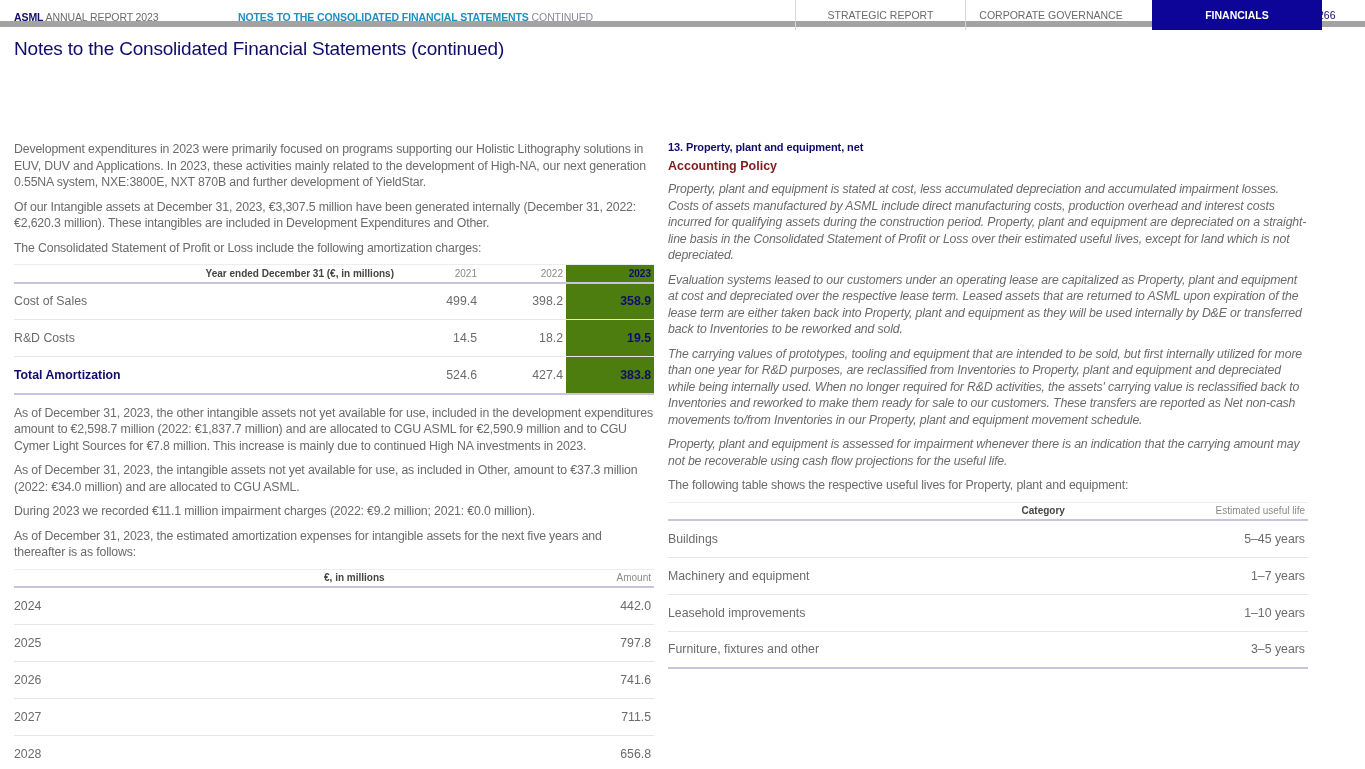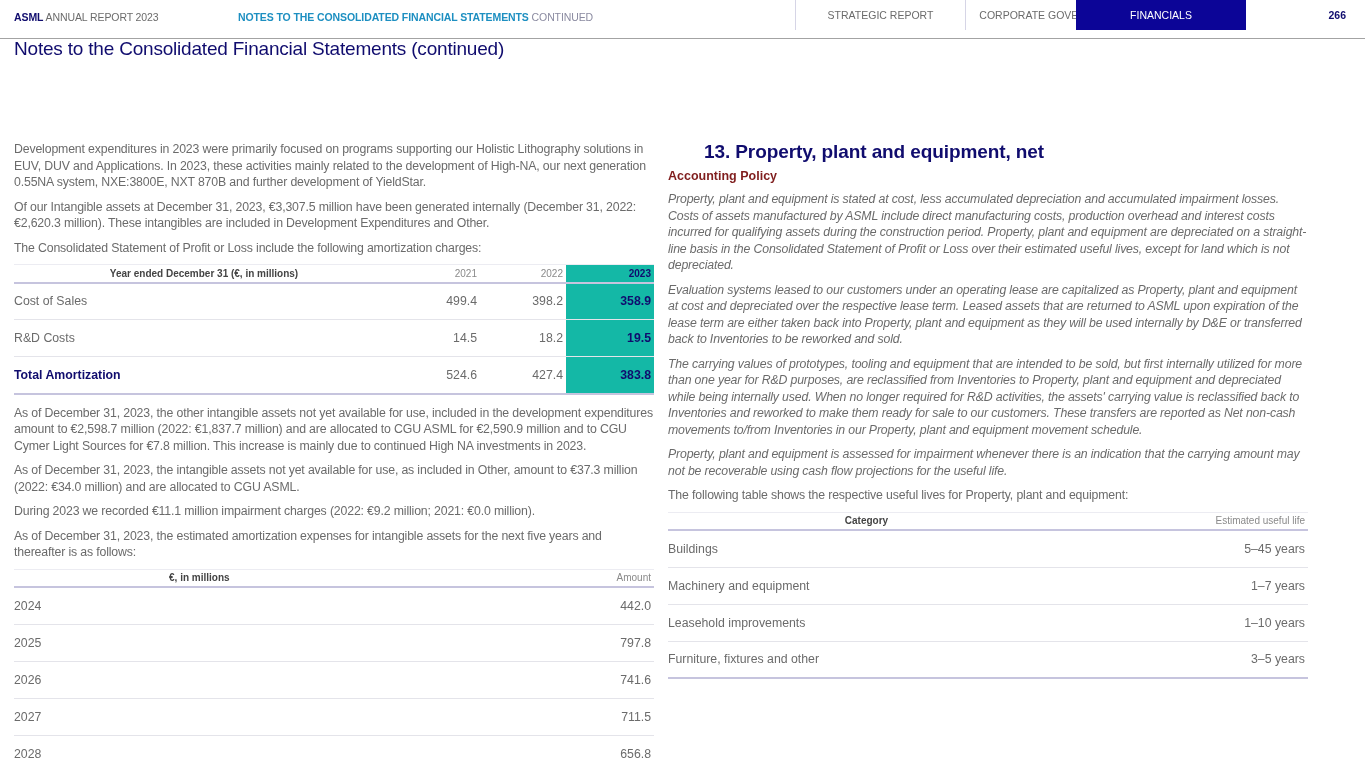--- a/index.html
+++ b/index.html
@@ -1,49 +1,49 @@
 <!DOCTYPE html>
 <html><head>
 <meta charset="utf-8">
 <style>
   * { box-sizing: border-box; margin: 0; padding: 0; }
   html, body { width: 1365px; height: 769px; background: #ffffff; overflow: hidden; }
   body { font-family: "Liberation Sans", sans-serif; color: #6b6b6b; position: relative; }
 
   
-  .topbar { position: absolute; left: 0; top: 0; width: 1365px; height: 39px; border-bottom: 1px solid #a3a3a3; }
+  .topbar { position: absolute; left: 0; top: 0; width: 1365px; height: 27px; border-bottom: 6px solid #a3a3a3; }
   .brand { position: absolute; left: 14px; top: 11px; font-size: 10.5px; color: #6b6b6b; letter-spacing: -0.1px; }
   .brand b { color: #100c6e; font-weight: bold; }
   .section-title { position: absolute; left: 238px; top: 11px; font-size: 10.5px; color: #8a8aa0; letter-spacing: -0.1px; }
   .section-title b { color: #1d8fc1; font-weight: bold; }
   .nav { position: absolute; top: 0; height: 30px; display: flex; align-items: center; justify-content: center; font-size: 10.5px; color: #6b6b6b; border-left: 1px solid #d6d5e6; }
   .nav.strategic { left: 795px; width: 170px; }
   .nav.governance { left: 965px; width: 171px; }
-  .nav.financials { left: 1076px; width: 170px; background: #0c0597; color: #ffffff; font-weight: normal; border-left: none; }
-  .nav.pagenum { left: 1306px; width: 40px; color: #100c6e; font-weight: bold; border-left: none; justify-content: flex-end; padding-left: 12px; }
+  .nav.financials { left: 1152px; width: 170px; background: #0c0597; color: #ffffff; font-weight: bold; border-left: none; }
+  .nav.pagenum { left: 1306px; width: 40px; color: #100c6e; font-weight: normal; border-left: none; justify-content: flex-start; padding-left: 12px; }
 
   .page-title { position: absolute; left: 14px; top: 38px; font-size: 19px; color: #100c6e; font-weight: normal; letter-spacing: -0.2px; }
 
   
   .col-left { position: absolute; left: 14px; top: 141px; width: 640px; }
   .col-right { position: absolute; left: 668px; top: 141px; width: 640px; }
 
   p.body { font-size: 12.3px; line-height: 16.5px; color: #6b6b6b; margin-bottom: 8px; letter-spacing: -0.15px; }
   p.italic { font-style: italic; }
 
-  h2.note { font-size: 19px; color: #100c6e; font-weight: bold; margin-top: 0; margin-bottom: 6px; letter-spacing: -0.1px; margin-left: 36px; }
+  h2.note { font-size: 11px; color: #100c6e; font-weight: bold; margin-top: 0; margin-bottom: 6px; letter-spacing: -0.1px; }
   h3.sub { font-size: 12.5px; color: #7f1d1d; font-weight: bold; margin-bottom: 8px; }
 
   table.fin { width: 640px; border-collapse: collapse; margin-top: 8px; margin-bottom: 10px; font-size: 12.3px; }
-  table.fin th { font-size: 10px; font-weight: bold; color: #444; text-align: center; height: 18px; border-top: 1px solid #ececf2; border-bottom: 2px solid #c6c4de; padding: 0; }
+  table.fin th { font-size: 10px; font-weight: bold; color: #444; text-align: right; height: 18px; border-top: 1px solid #ececf2; border-bottom: 2px solid #c6c4de; padding: 0; }
   table.fin th.num { text-align: right; font-weight: normal; color: #8a8a8a; }
   table.fin th.hl { font-weight: bold; color: #100c6e; }
   table.fin td { height: 37px; border-bottom: 1px solid #e4e4ea; color: #6b6b6b; padding: 0; }
   table.fin td.num { text-align: right; }
-  table.fin .hl { background: #14b8a6; font-weight: bold; color: #100c6e; padding-right: 3px; padding-left: 15px; }
+  table.fin .hl { background: #4d7c0f; font-weight: bold; color: #100c6e; padding-right: 3px; padding-left: 15px; }
   table.fin tr.total td { border-bottom: 2px solid #c6c4de; }
   table.fin tr.total td.label { color: #100c6e; font-weight: bold; }
   table.fin tr.last td { border-bottom: 2px solid #c6c4de; }
   table.fin th.num, table.fin td.num { padding-right: 3px; }
   .w-label { width: 380px; }
   .w-col { width: 86px; }
   .w-hl { width: 88px; }
 </style>
 </head>
 <body>

